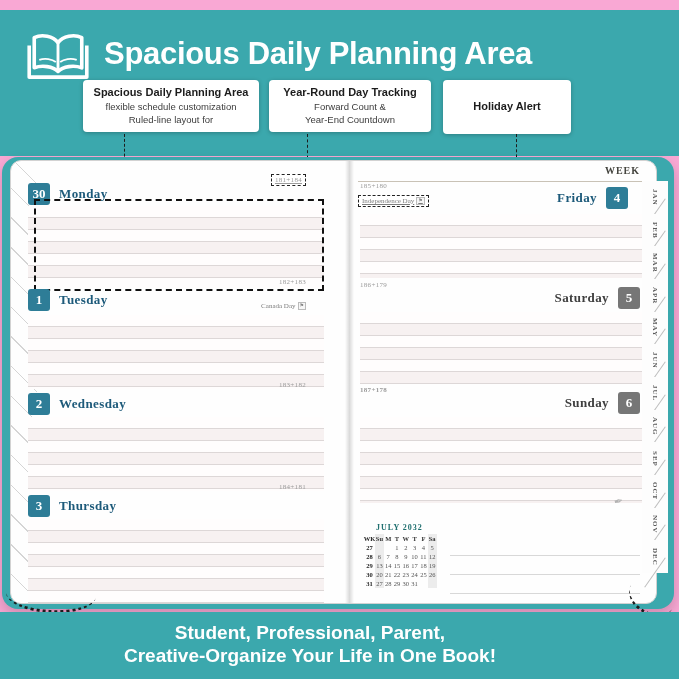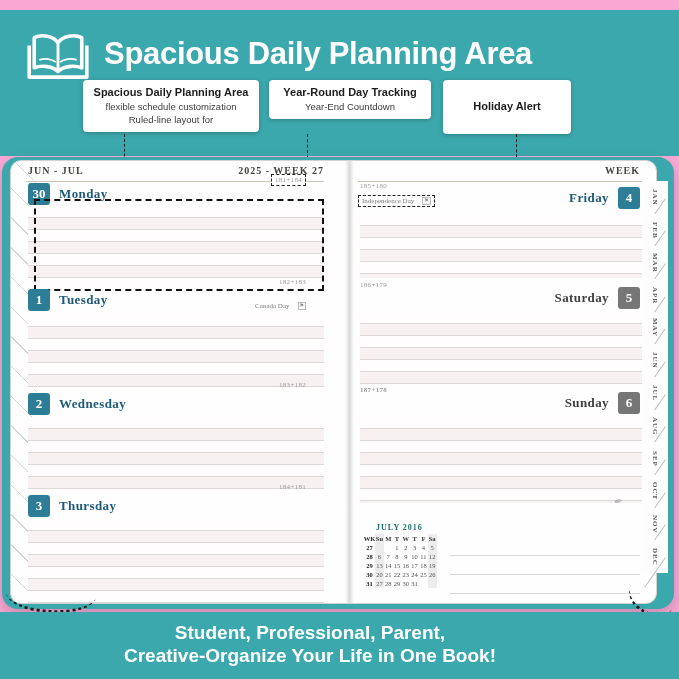--- a/index.html
+++ b/index.html
@@ -37,24 +37,24 @@
     background:repeating-linear-gradient(to bottom,#fffdfd 0,#fffdfd 11px,#ddd7d7 11px,#ddd7d7 12px,
                #f7f1f1 12px,#f7f1f1 23px,#ddd7d7 23px,#ddd7d7 24px);}
   .day-head{position:absolute;display:flex;align-items:center;gap:9px;height:24px;}
   .num{width:22px;height:22px;border-radius:3px;color:#fff;font-size:13px;font-weight:700;
        display:flex;align-items:center;justify-content:center;}
   .num-teal{background:#2E7D97;}
   .num-gray{background:#767676;}
   .dname{font-size:13px;font-weight:700;color:#1D5A7A;letter-spacing:.4px;}
   .dname-gray{color:#3f3f3f;}
   .count{position:absolute;font-size:7px;color:#9a9a9a;letter-spacing:.3px;}
-  .holiday{position:absolute;font-size:7px;color:#7d7d7d;display:flex;align-items:center;gap:8px;}
+  .holiday{position:absolute;font-size:7px;color:#7d7d7d;display:flex;align-items:center;gap:2px;}
   .flag-chip{display:inline-block;font-size:5px;color:#888;border:1px solid #bbb;
              padding:0 1px;line-height:6px;background:#f6f6f6;}
-  .hl-box{border:1.5px dashed #222;padding:1px 3px;background:#fff;}
+  .hl-box{border:1.5px dashed #222;padding:1px 3px;background:#fff;text-decoration:underline;}
   .hl-rect{position:absolute;border:2px dashed #111;}
   
   .tabs{position:absolute;left:640px;top:24px;width:26px;height:392px;display:flex;flex-direction:column;}
   .tab{flex:1;position:relative;background:#fdfdfd;display:flex;align-items:center;justify-content:center;}
   .tab::after{content:"";position:absolute;left:-5px;width:36px;height:1px;background:#bdbdbd;
               bottom:0;transform:rotate(-55deg);}
   .tab span{writing-mode:vertical-rl;font-family:"Liberation Serif",serif;font-size:7px;font-weight:700;
             color:#5a5a5a;letter-spacing:1px;}
   
   .cal-title{position:absolute;font-size:8px;font-weight:700;color:#1F6F6F;letter-spacing:1px;
@@ -90,44 +90,41 @@
     <div class="banner-title">Spacious Daily Planning Area</div>
   </div>
 
   <div class="callout" style="left:83px;width:176px;">
     <div class="c-title">Spacious Daily Planning Area</div>
     <div class="c-desc">flexible schedule customization</div>
     <div class="c-desc">Ruled-line layout for</div>
   </div>
   <div class="callout" style="left:269px;width:162px;">
     <div class="c-title">Year-Round Day Tracking</div>
+    <div class="c-desc">Forward Count &amp;</div>
     <div class="c-desc">Year-End Countdown</div>
   </div>
   <div class="callout" style="left:443px;width:128px;height:54px;display:flex;align-items:center;justify-content:center;">
     <div class="c-title">Holiday Alert</div>
   </div>
 
   <div class="vline" style="left:124px;top:134px;height:52px;"></div>
   <div class="dot" style="left:121px;top:186px;"></div>
   <div class="vline" style="left:307px;top:134px;height:30px;"></div>
   <div class="dot" style="left:304px;top:163px;"></div>
   <div class="vline" style="left:516px;top:134px;height:54px;"></div>
   <div class="hline" style="left:420px;top:187px;width:96px;"></div>
   <div class="dot" style="left:416px;top:184px;"></div>
 
   <div class="planner">
     <div class="page-inner"></div>
     <div class="edge-stripes"></div>
     <div class="gutter"></div>
 
     <div class="lpage">
-      <div class="page-head">
-        <span style="position:absolute;left:2px;">JUN - JUL</span>
-        <span style="position:absolute;right:0;">2025 - WEEK 27</span>
-      </div>
 
       <span class="count hl-box" style="top:9px;right:18px;">181+184</span>
       <div class="day-head" style="left:2px;top:17px;">
         <span class="num num-teal">30</span>
         <span class="dname">Monday</span>
       </div>
       <div class="rules" style="top:41px;height:82px;"></div>
       <div class="hl-rect" style="left:8px;top:34px;width:286px;height:88px;"></div>
 
       <span class="count" style="top:113px;right:18px;">182+183</span>
@@ -155,21 +152,21 @@
       </div>
       <div class="rules" style="top:354px;height:84px;"></div>
     </div>
 
     <div class="rpage">
       <div class="page-head">
         <span style="position:absolute;right:2px;">WEEK</span>
       </div>
 
       <span class="count" style="top:17px;left:2px;">185+180</span>
-      <div class="day-head" style="right:2px;top:21px;">
+      <div class="day-head" style="right:14px;top:21px;">
         <span class="dname">Friday</span>
         <span class="num num-teal">4</span>
       </div>
       <div class="holiday hl-box" style="top:30px;left:0;border-width:1.5px;">
         <span>Independence Day</span>
         <span class="flag-chip">⚑</span>
       </div>
       <div class="rules" style="top:49px;height:64px;"></div>
 
       <span class="count" style="top:116px;left:2px;">186+179</span>
@@ -181,21 +178,21 @@
 
       <span class="count" style="top:221px;left:2px;font-weight:bold;">187+178</span>
       <div class="day-head" style="right:2px;top:226px;">
         <span class="dname dname-gray">Sunday</span>
         <span class="num num-gray">6</span>
       </div>
       <div class="rules" style="top:252px;height:86px;"></div>
 
       <span class="quill-icon" style="top:330px;left:256px;">✒</span>
 
-      <div class="cal-title" style="top:358px;left:18px;">JULY 2016</div>
+      <div class="cal-title" style="top:358px;left:18px;">JULY 2032</div>
       <div class="cal-grid" style="top:369px;left:6px;">
           <div class="cal-cell cal-head cal-wk">WK</div>
           <div class="cal-cell cal-head cal-wkend">Su</div>
           <div class="cal-cell cal-head">M</div>
           <div class="cal-cell cal-head">T</div>
           <div class="cal-cell cal-head">W</div>
           <div class="cal-cell cal-head">T</div>
           <div class="cal-cell cal-head">F</div>
           <div class="cal-cell cal-head cal-wkend">Sa</div>
           <div class="cal-cell cal-wk">27</div>

